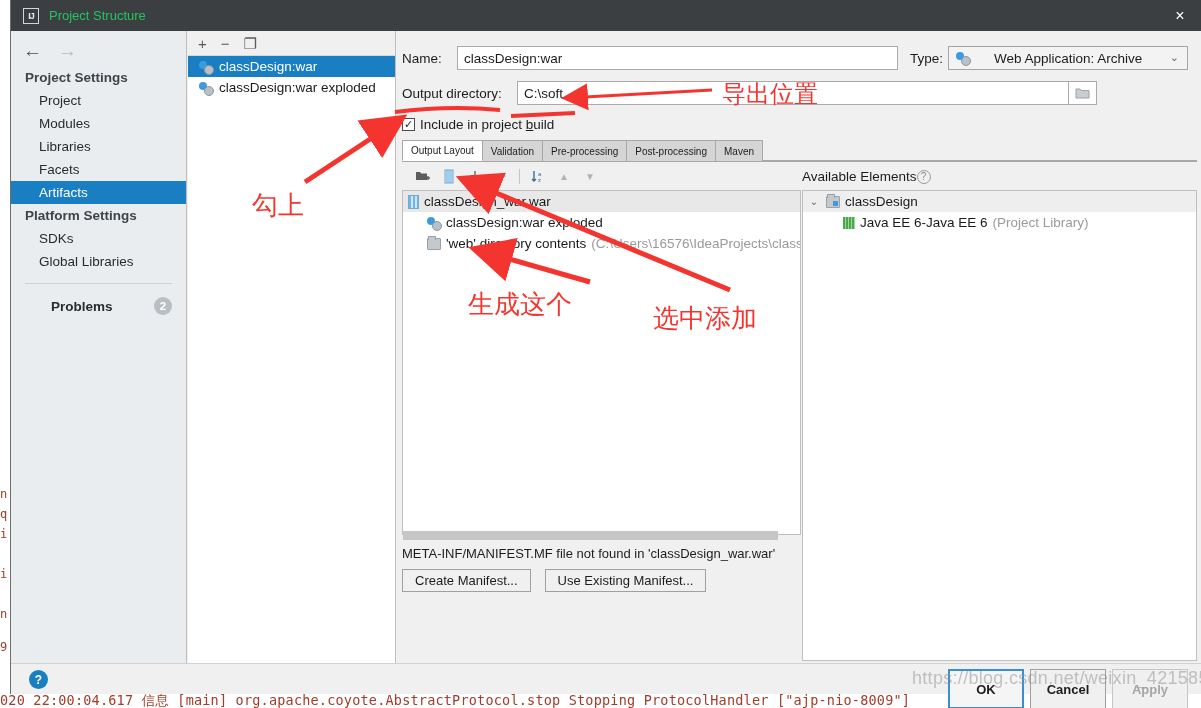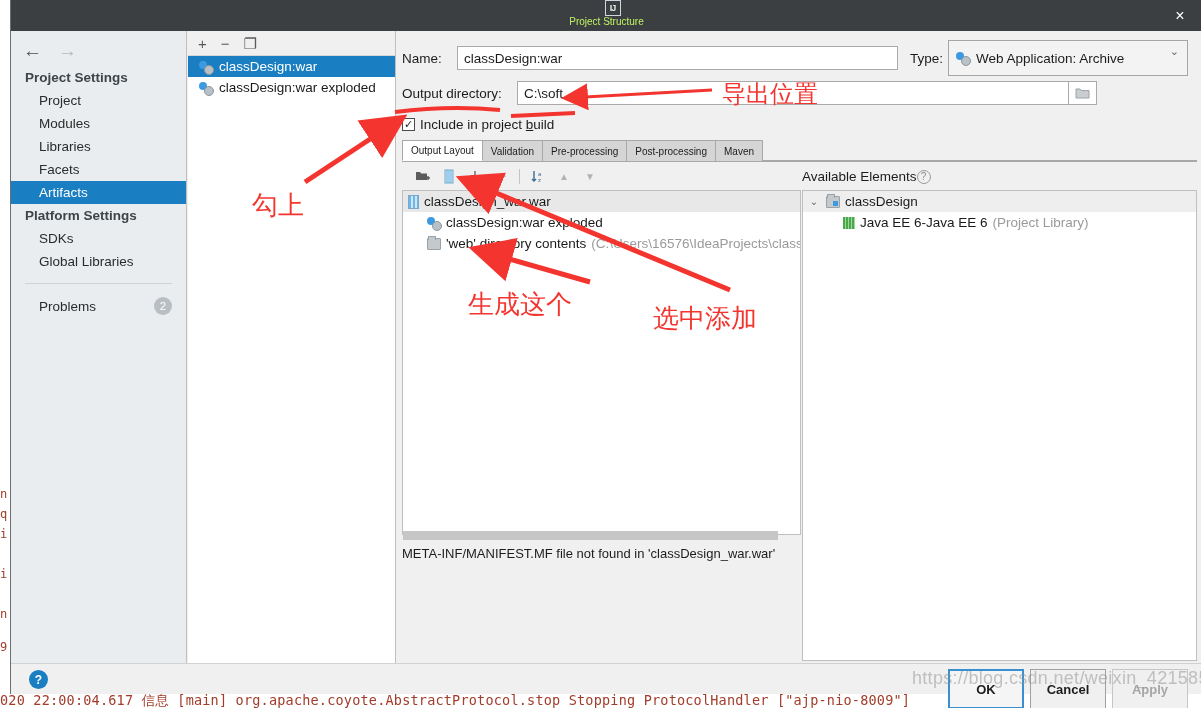--- a/index.html
+++ b/index.html
@@ -41,30 +41,30 @@
   #dialog {
     position: absolute; left: 10px; top: 0px;
     width: 1191px; height: 694px;
     background: #f0f0f0;
     border: 1px solid #6e6e6e;
     border-top: none;
   }
   #titlebar {
     position: absolute; left: 0; top: 0; width: 1191px; height: 31px;
     background: #3c3f41;
-    display: flex; align-items: center; flex-direction: column;
+    display: flex; align-items: center;
   }
   #titlebar .ij-logo {
     width: 16px; height: 16px; margin-left: 12px;
     border: 1px solid #cfd6e0; background: #3c3f41;
     display: flex; align-items: center; justify-content: center;
     font-size: 9px; color: #e8eaed; font-weight: bold; letter-spacing: -1px;
   }
   #titlebar .title-text {
-    color: #bef264; font-size: 10px;
+    margin-left: 10px; color: #22c55e; font-size: 13px;
   }
   #titlebar .close-btn {
     position: absolute; right: 0; top: 0; width: 44px; height: 31px;
     display: flex; align-items: center; justify-content: center;
     color: #ffffff; font-size: 16px; cursor: default;
   }
 
   
   #leftnav {
     position: absolute; left: 0; top: 31px; width: 176px; height: 632px;
@@ -79,21 +79,21 @@
     padding: 4px 0 4px 14px;
   }
   .nav-item {
     font-size: 13.5px; color: #2b2b2b;
     padding: 4px 0 4px 28px; height: 23px; line-height: 15px;
   }
   .nav-item.selected { background: #1a7ec2; color: #ffffff; }
   .nav-sep { height: 1px; background: #cfd3d6; margin: 10px 14px 10px 14px; }
   .nav-problems {
     display: flex; align-items: center; font-size: 13.5px; color: #2b2b2b;
-    padding-left: 28px; height: 24px; position: relative;
+    padding-left: 40px; height: 24px; position: relative; font-weight: bold;
   }
   .badge {
     position: absolute; right: 14px; top: 3px;
     width: 18px; height: 18px; border-radius: 50%;
     background: #b9bec2; color: #ffffff;
     font-size: 11.5px; display: flex; align-items: center; justify-content: center;
   }
 
   
   #artifacts-col {
@@ -132,23 +132,23 @@
     position: absolute; left: 5px; top: 15px; width: 795px; height: 24px;
     display: flex; align-items: center;
   }
   .lbl { font-size: 13.5px; color: #1c1c1c; }
   .txtfield {
     height: 24px; background: #ffffff; border: 1px solid #aaaaaa;
     font-size: 13.5px; color: #1c1c1c; display: flex; align-items: center;
     padding-left: 6px;
   }
   .combo {
-    height: 36px; background: #f3f3f3; border: 1px solid #a6a6a6;
+    height: 24px; background: #f3f3f3; border: 1px solid #a6a6a6;
     font-size: 13.5px; color: #1c1c1c; display: flex; align-items: center;
-    padding-left: 7px; position: relative;
+    padding-left: 7px; position: relative; gap: 18px;
   }
   .combo .chev {
     position: absolute; right: 8px; top: 4px; color: #666; font-size: 11px;
   }
   .row-out {
     position: absolute; left: 5px; top: 50px; width: 795px; height: 24px;
     display: flex; align-items: center;
   }
   .browse-btn {
     width: 28px; height: 24px; border: 1px solid #aaaaaa; border-left: none;
@@ -466,20 +466,24 @@
         <span>'web' directory contents</span>
         <span class="tree-dim">(C:\Users\16576\IdeaProjects\classDe</span>
       </div>
     </div>
     <div id="tree-hscroll">
       <div class="thumb"></div>
     </div>
 
     <div id="manifest">
       <div class="manifest-text">META-INF/MANIFEST.MF file not found in 'classDesign_war.war'</div>
+      <div class="mbtns">
+        <div class="btn">Create Manifest...</div>
+        <div class="btn">Use Existing Manifest...</div>
+      </div>
     </div>
 
     <div id="show-content">
       <span class="chkbox"></span>
       <span class="chk-label">Show content of elements</span>
       <span class="ellipsis-btn">...</span>
     </div>
 
     <div id="avail-header">
       <span>Available Elements</span>

